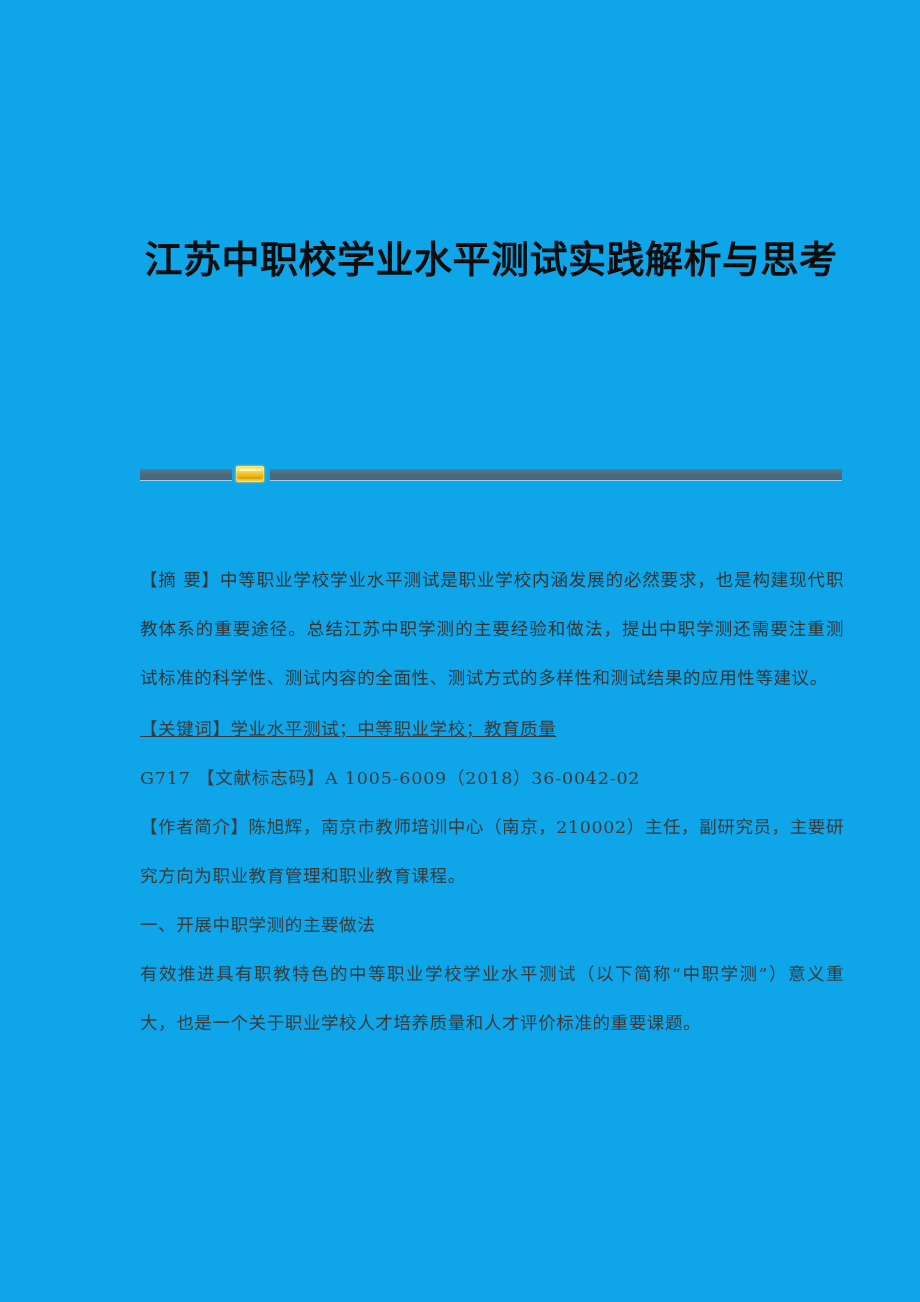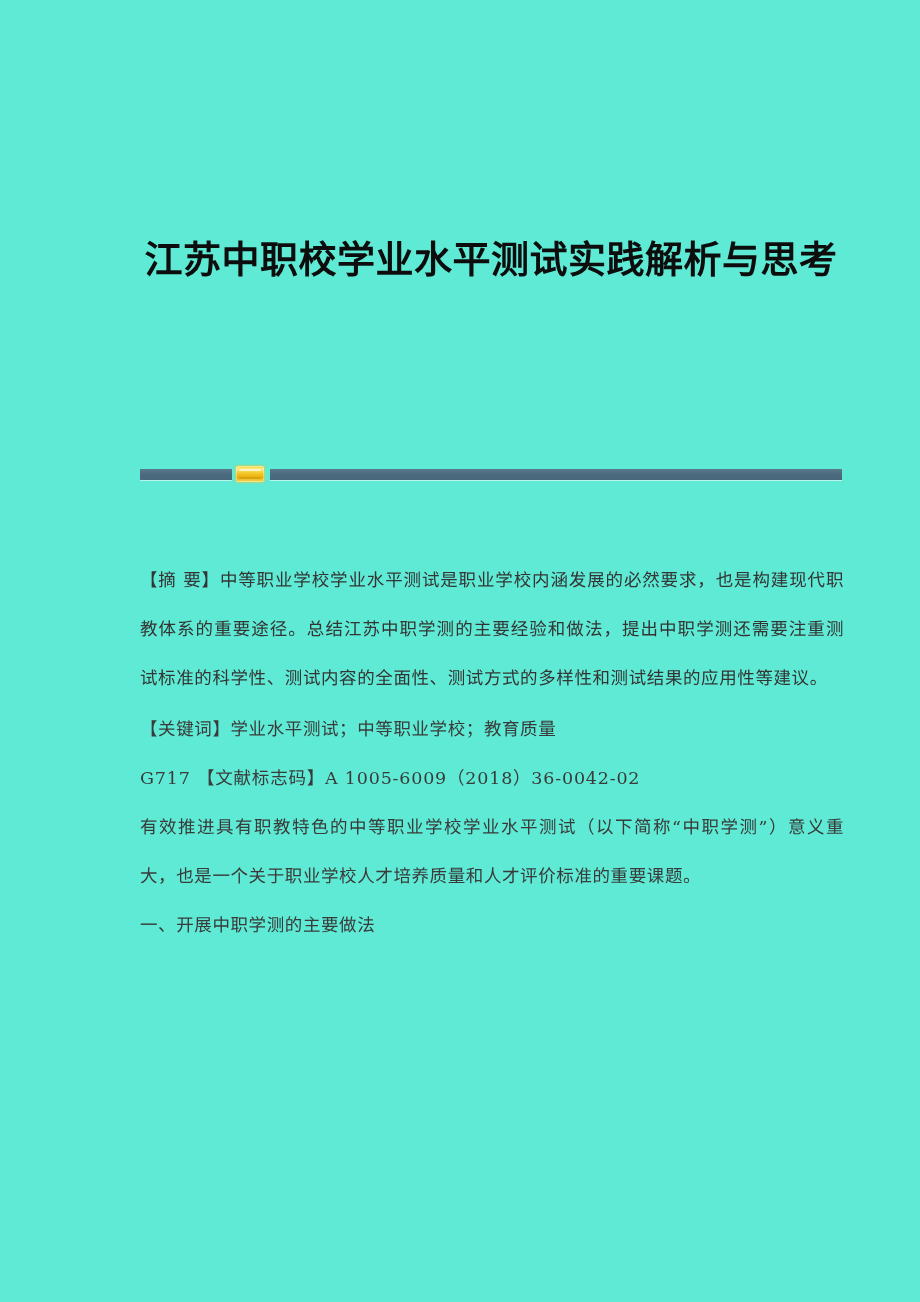--- a/index.html
+++ b/index.html
@@ -15,21 +15,21 @@
     position: relative;
     overflow: hidden;
     font-family: "DejaVu Serif", "Liberation Serif", serif;
     color: #000000;
     -webkit-font-smoothing: antialiased;
   }
 
   .page {
     position: absolute;
     inset: 0;
-    background: #5eead4;
+    background: #0ea5e9;
   }
 
   
   .doc-title {
     position: absolute;
     left: 140px;
     top: 196px;
     width: 702px;
     text-align: center;
     font-family: "DejaVu Serif", "Liberation Serif", serif;
@@ -115,21 +115,21 @@
     line-height: 49px;
     color: #3a3a3a;
     text-align: justify;
     text-justify: inter-ideograph;
     letter-spacing: 0.6px;
     margin: 0 0 0 0;
     word-break: break-all;
   }
 
   .para.abstract   { color: #343434; }
-  .para.keywords   { margin-top: 2px; }
+  .para.keywords   { margin-top: 2px; text-decoration: underline; }
   .para.codes      { font-family: "DejaVu Serif", "Liberation Serif", serif; letter-spacing: 0.8px; }
   .para.bio        { }
   .para.lead       { }
   .para.heading1   { }
 </style>
 </head>
 <body>
 
 <div class="page">
 
@@ -142,20 +142,21 @@
   </div>
 
   <div class="content">
 
     <p class="para abstract">【摘 要】中等职业学校学业水平测试是职业学校内涵发展的必然要求，也是构建现代职教体系的重要途径。总结江苏中职学测的主要经验和做法，提出中职学测还需要注重测试标准的科学性、测试内容的全面性、测试方式的多样性和测试结果的应用性等建议。</p>
 
     <p class="para keywords">【关键词】学业水平测试；中等职业学校；教育质量</p>
 
     <p class="para codes">G717 【文献标志码】A 1005-6009（2018）36-0042-02</p>
 
+    <p class="para bio">【作者简介】陈旭辉，南京市教师培训中心（南京，210002）主任，副研究员，主要研究方向为职业教育管理和职业教育课程。</p>
+
+    <p class="para heading1">一、开展中职学测的主要做法</p>
 
     <p class="para lead">有效推进具有职教特色的中等职业学校学业水平测试（以下简称“中职学测”）意义重大，也是一个关于职业学校人才培养质量和人才评价标准的重要课题。</p>
-
-    <p class="para heading1">一、开展中职学测的主要做法</p>
 
   </div>
 
 </div>
 
 </body></html>

